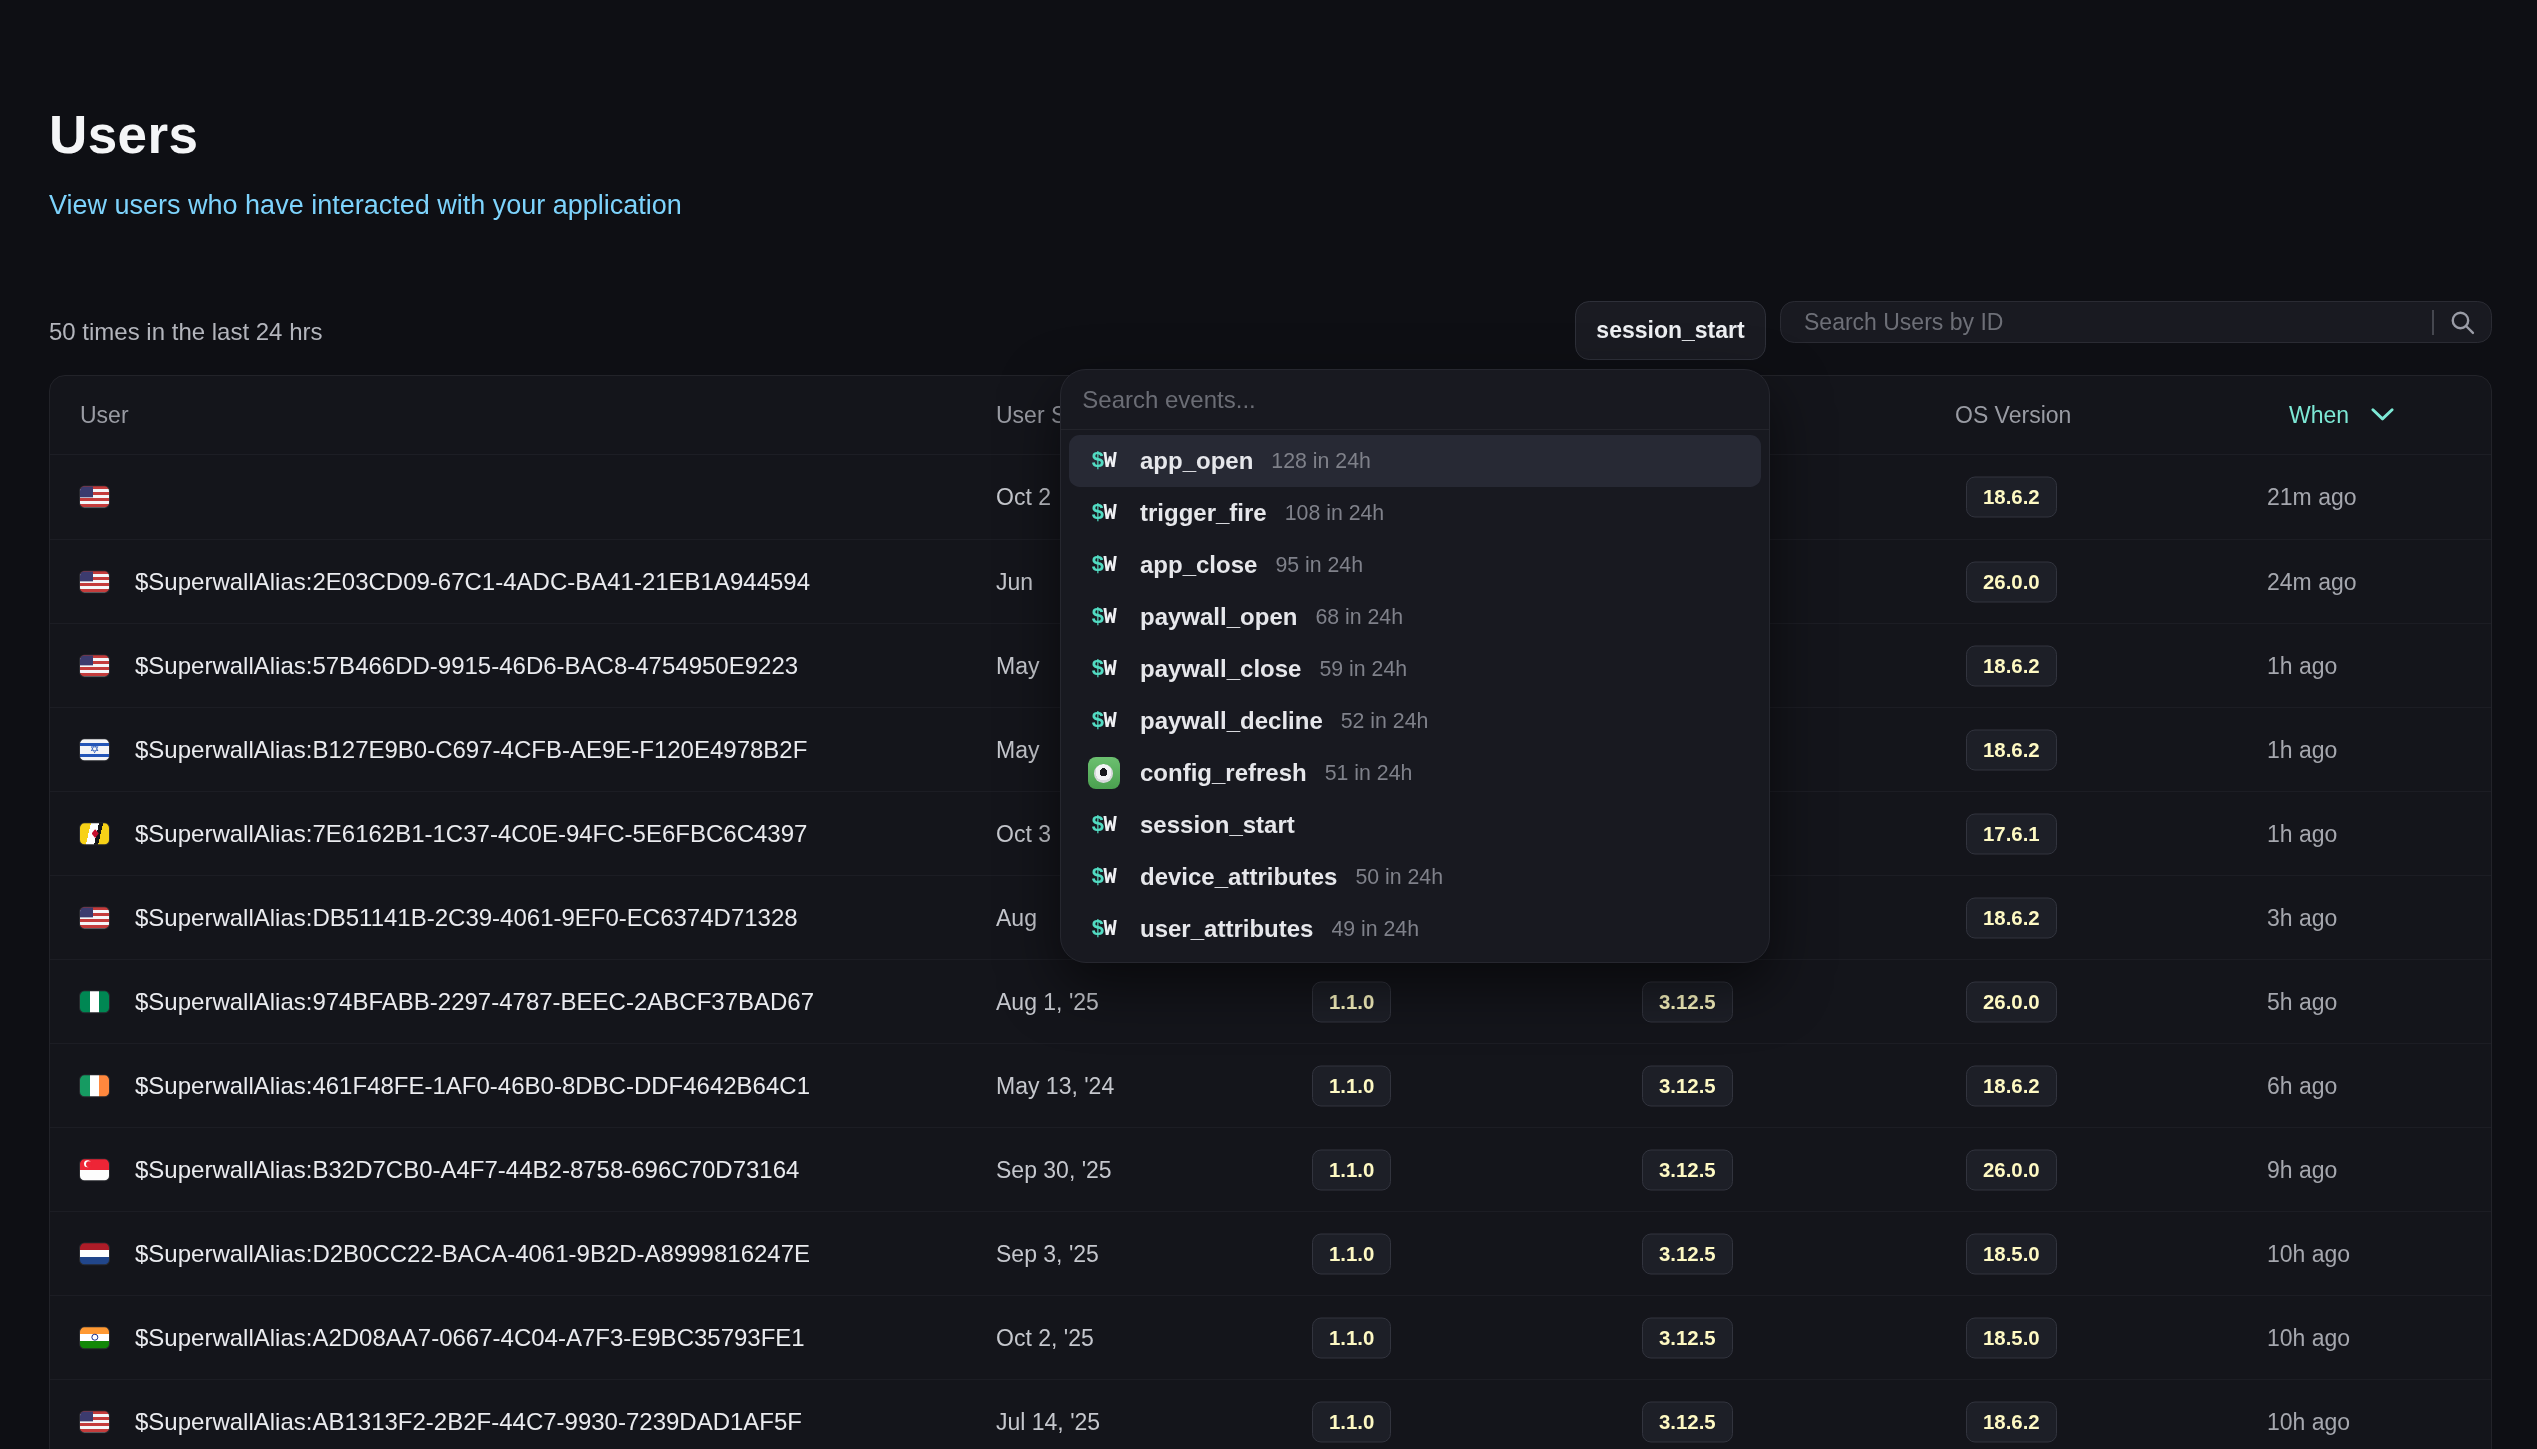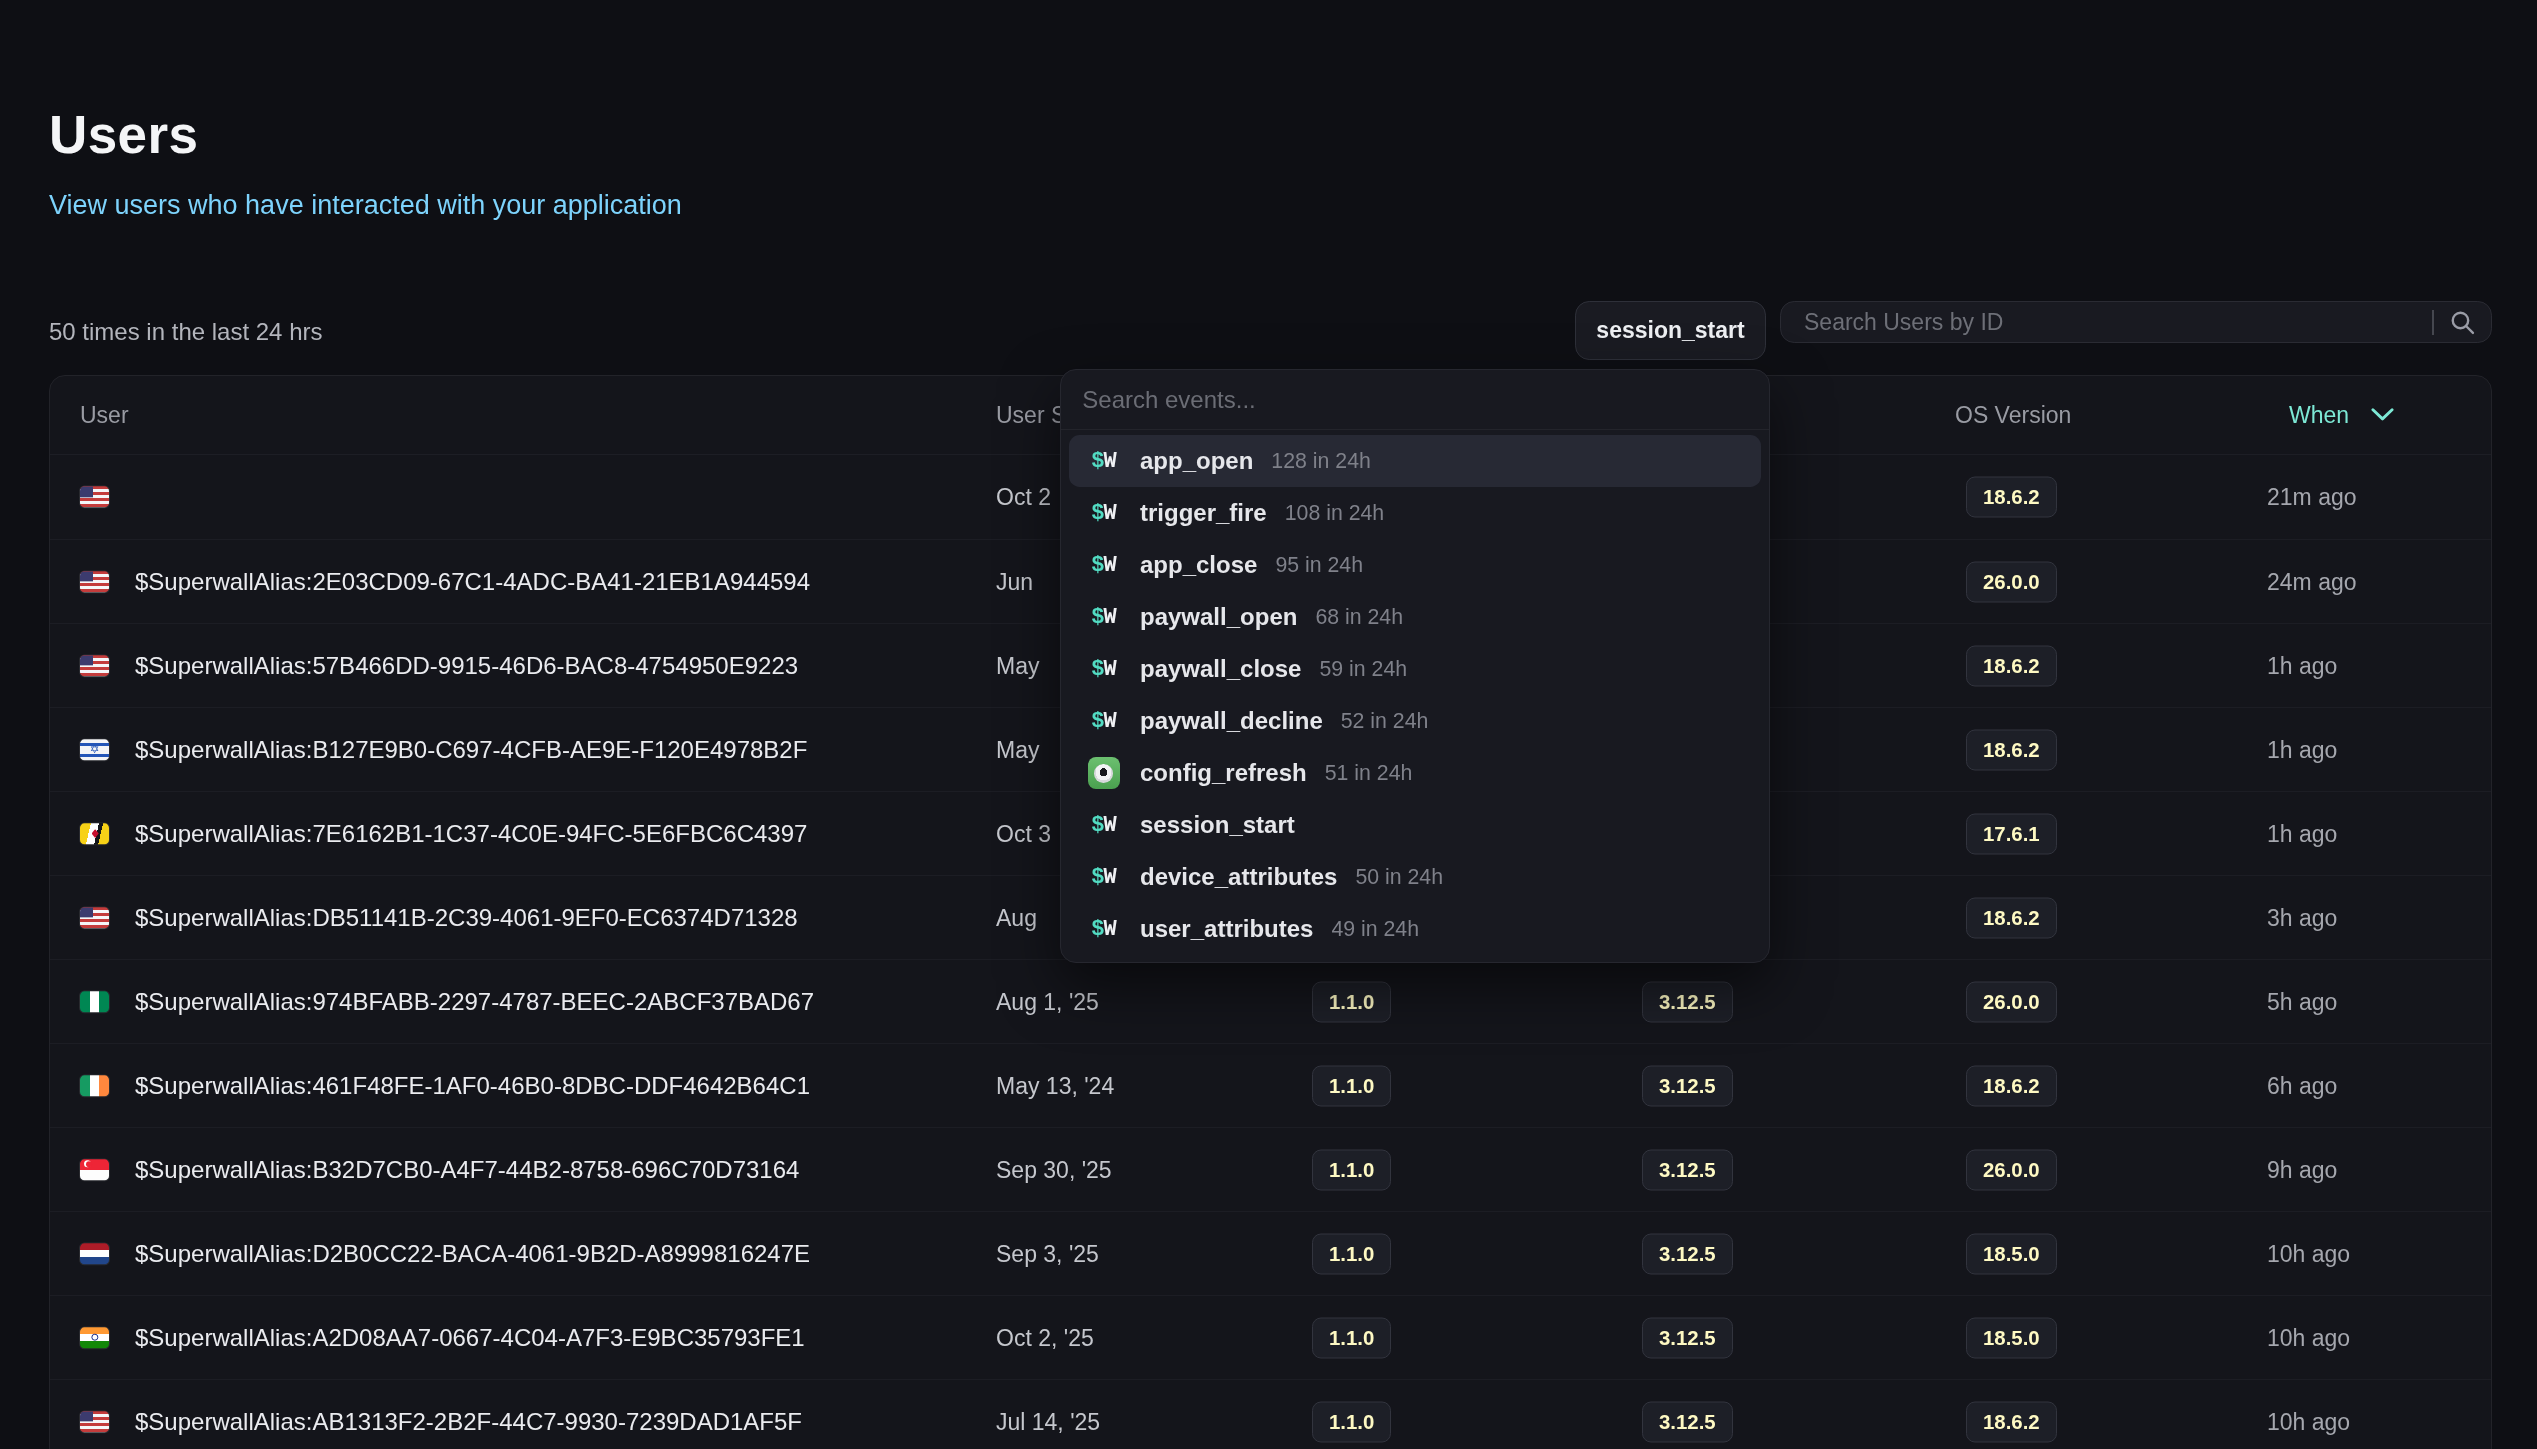--- a/index.html
+++ b/index.html
@@ -81,21 +81,21 @@
   .flag-sg { background:linear-gradient(180deg,#ee2536 0 50%,#fdfdfd 50%); }
   .flag-sg::before { content:""; position:absolute; left:3.6px; top:1.8px; width:7.1px; height:7.1px; border-radius:50%; background:#fff; }
   .flag-sg::after  { content:""; position:absolute; left:6.2px; top:2.2px; width:6.2px; height:6.2px; border-radius:50%; background:#ee2536; }
   .flag-nl { background:linear-gradient(180deg,#ae1c28 0 33.4%,#fff 33.4% 66.7%,#21468b 66.7%); }
   .flag-in { background:linear-gradient(180deg,#ff9933 0 33.4%,#fff 33.4% 66.7%,#138808 66.7%); }
   .flag-in::after { content:""; position:absolute; left:50%; top:50%; transform:translate(-50%,-50%); width:5.3px; height:5.3px; border:1.3px solid #1b2f8a; border-radius:50%; }
 
   
   .dropdown {
     position:absolute; left:1060px; top:369px; width:710px; height:594px;
-    background:#181920; border:1.8px solid #26272f; border-radius:16px;
+    background:#181920; border:1.8px solid #26272f; border-radius:26px;
     box-shadow:0 23px 57px rgba(0,0,0,.55);
     z-index:10; overflow:hidden;
   }
   .dd-search { height:60px; display:flex; align-items:center; border-bottom:1.8px solid #23242b; }
   .dd-search input {
     width:100%; background:transparent; border:none; outline:none;
     padding:0 21.3px; font-size:24px; color:#e8e9ed;
     font-family:"Liberation Sans", sans-serif;
   }
   .dd-search input::placeholder { color:#6b6d75; }

